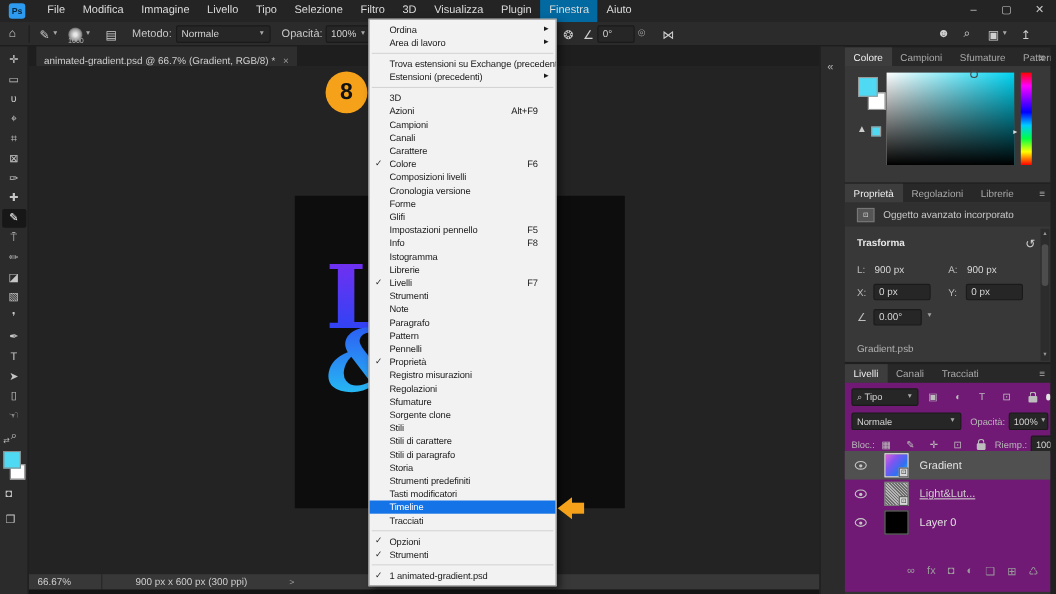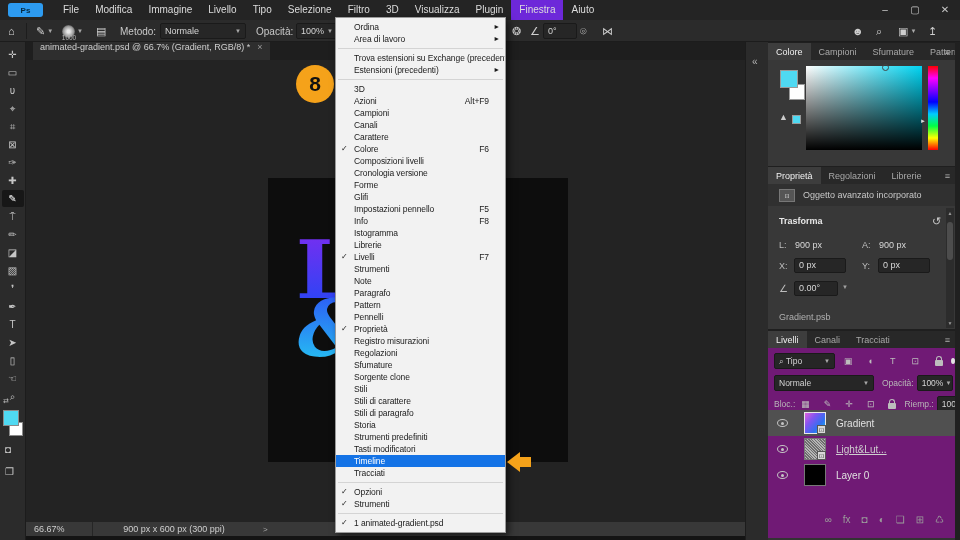--- a/index.html
+++ b/index.html
@@ -3,45 +3,45 @@
 <meta charset="utf-8">
 <style>
   * { box-sizing: border-box; margin:0; padding:0; }
   html,body { width:960px; height:540px; overflow:hidden; background:#1a1a1a;
     font-family:"Liberation Sans", sans-serif; }
   #app { position:relative; width:960px; height:540px; background:#242424; overflow:hidden; }
 
   
   #titlebar { position:absolute; left:0; top:0; width:960px; height:20px; background:#242424;
     display:flex; align-items:center; z-index:20; }
-  #ps-logo { width:35px; height:14px; margin-left:8px; background:#2d9bf0; border-radius:3px;
+  #ps-logo { width:15px; height:14px; margin-left:8px; background:#2d9bf0; border-radius:3px;
     color:#06293f; font-size:8px; font-weight:bold; display:flex; align-items:center; justify-content:center; }
   #menubar { display:flex; margin-left:12px; height:20px; }
   .menu-item { color:#dcdcdc; font-size:10px; line-height:20px; padding:0 8px; cursor:default; }
-  .menu-item.active { background:#6d28d9; }
+  .menu-item.active { background:#0369a1; }
   #win-controls { position:absolute; right:0; top:0; height:20px; display:flex; }
   .win-btn { width:30px; height:20px; color:#c8c8c8; font-size:10px; text-align:center; line-height:20px; }
 
   
   #optionsbar { position:absolute; left:0; top:20px; width:960px; height:22px; background:#2b2b2b;
     border-bottom:1px solid #1c1c1c; z-index:15; color:#c9c9c9; font-size:10px; }
   .ob { position:absolute; top:0; height:22px; display:flex; align-items:center; color:#c9c9c9; }
   .ob-ico { font-size:11px; color:#cfcfcf; }
   .ob-divider { position:absolute; top:3px; width:1px; height:16px; background:#1d1d1d; }
   .chev { font-size:6px; color:#a8a8a8; margin-left:2px; }
   .ob-select { background:#262626; border:1px solid #1a1a1a; border-radius:2px; height:16px;
     display:flex; align-items:center; justify-content:space-between; padding:0 4px; color:#d4d4d4; font-size:9px; }
   #brush-preview { width:13px; height:13px; border-radius:50%;
     background:radial-gradient(circle,#e8e8e8 15%, #9a9a9a 55%, #2b2b2b 85%); }
   #brush-size-label { position:absolute; left:56px; top:14px; font-size:6.5px; color:#b5b5b5; width:26px; text-align:center;}
 
   
   #tabbar { position:absolute; left:26px; top:42px; width:719px; height:18px; background:#1e1e1e; z-index:5; }
   #tab-collapse { position:absolute; left:-20px; top:3px; color:#8f8f8f; font-size:9px; }
-  #doc-tab { position:absolute; left:7px; top:0; height:18px; background:#2e2e2e; display:flex; align-items:flex-start;
+  #doc-tab { position:absolute; left:7px; top:0; height:18px; background:#2e2e2e; display:flex; align-items:flex-end;
     padding:0 7px; color:#cfcfcf; font-size:9px; white-space:nowrap; }
   #tab-close { margin-left:7px; color:#9a9a9a; font-size:9px; }
 
   
   #toolbar { position:absolute; left:0; top:42px; width:26px; height:498px; background:#2b2b2b;
     border-right:1px solid #1c1c1c; z-index:6; }
   .tool { width:22px; height:17px; margin:1px auto 0; color:#c6c6c6; font-size:10px; text-align:center;
     line-height:17px; border-radius:2px; }
   .tool.selected { background:#171717; color:#ffffff; }
   #fg-swatch { position:absolute; left:3px; top:368px; width:16px; height:16px; border:1px solid #8a8a8a; z-index:2; }

